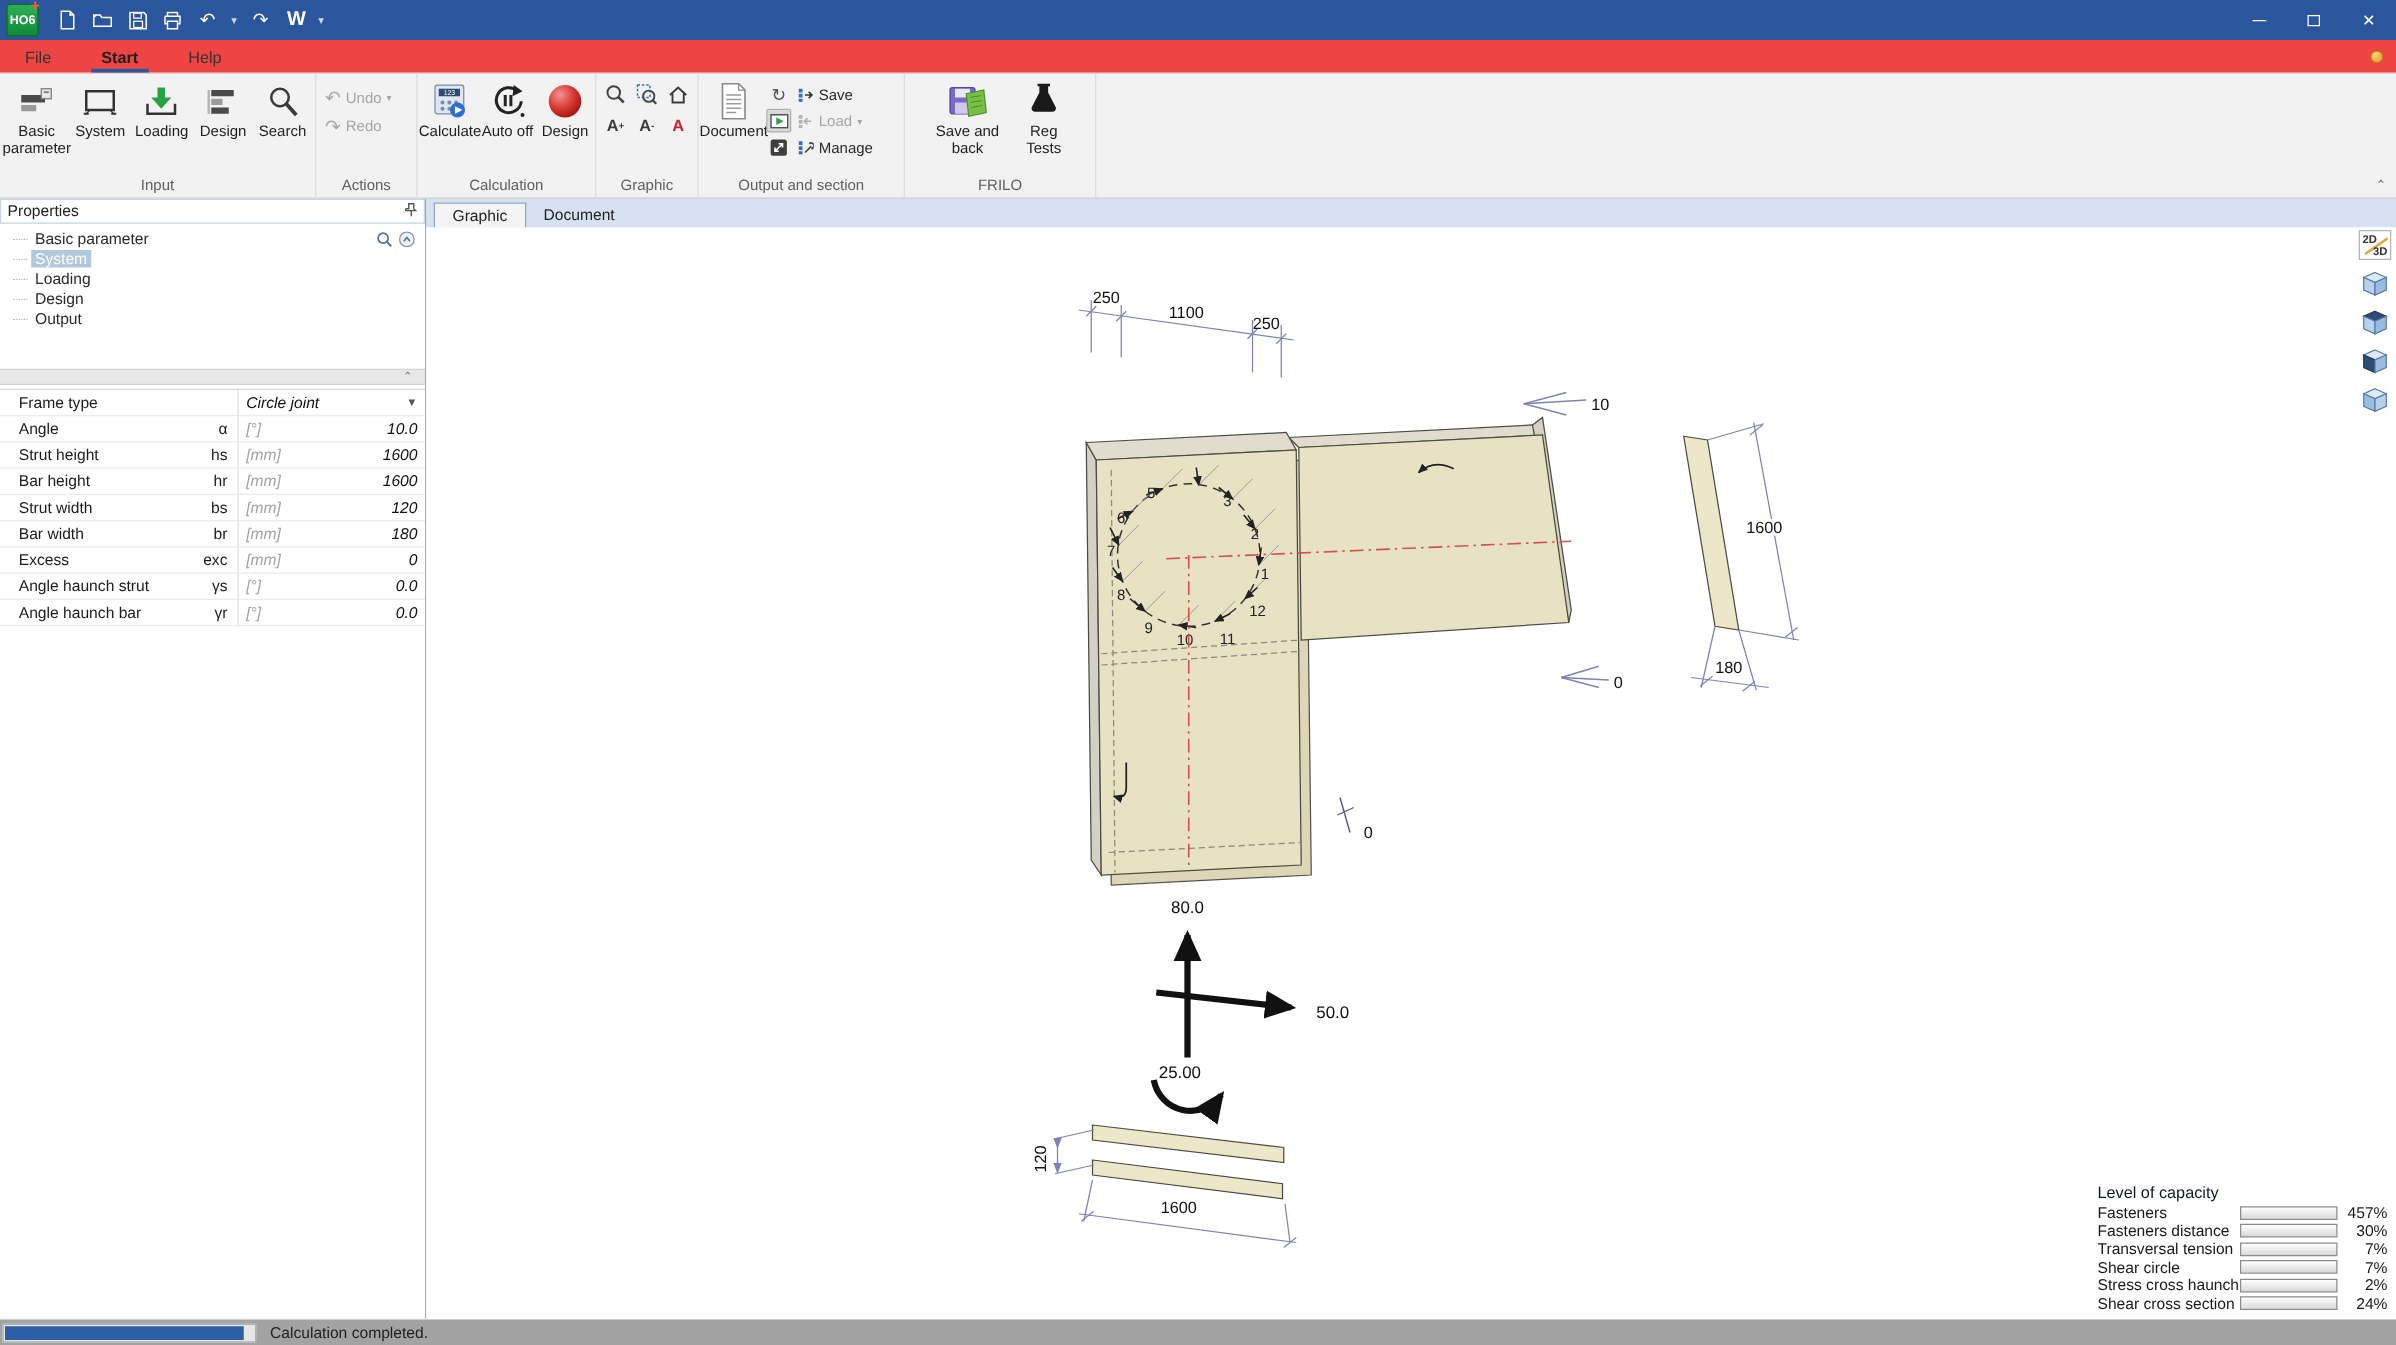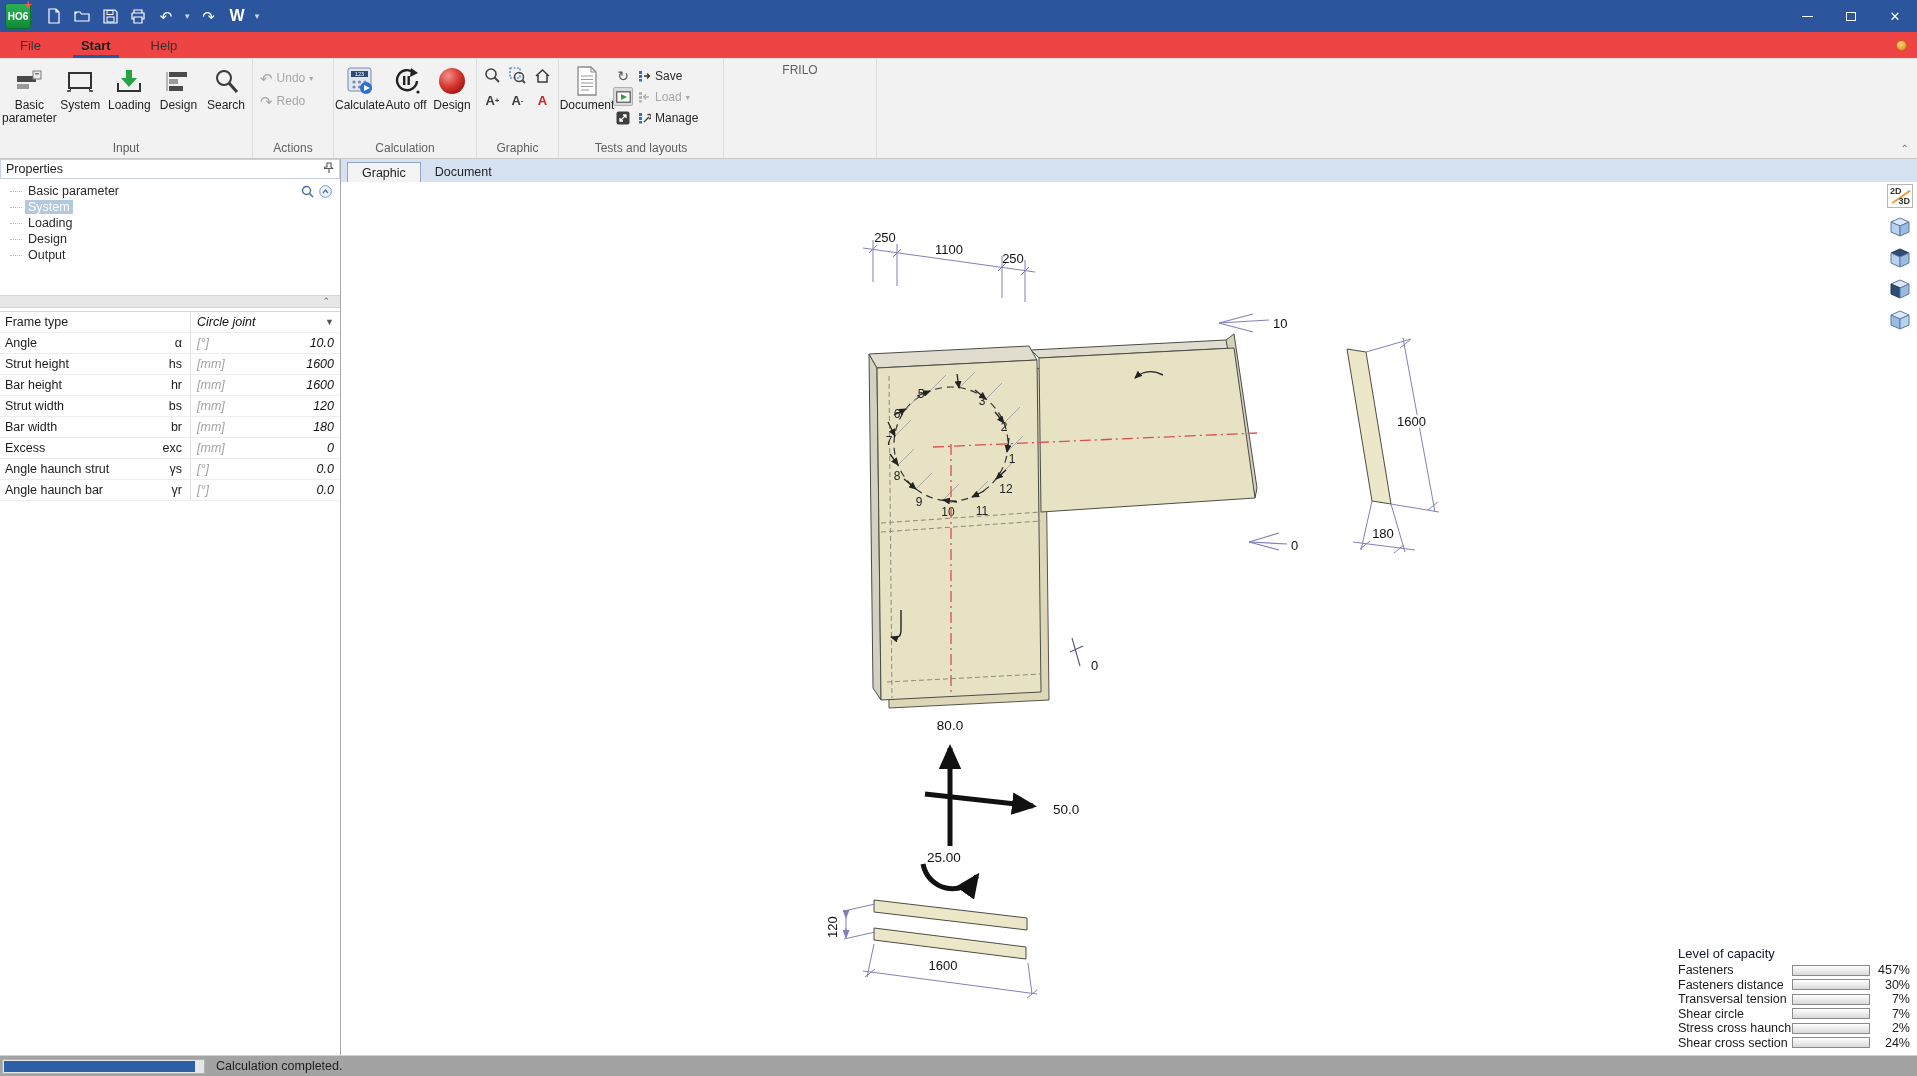--- a/index.html
+++ b/index.html
@@ -56,21 +56,21 @@
   .tree { margin:4px 0 0 10px; position:relative; }
   .tree-item { display:flex; align-items:center; height:16px; color:#2a2a2a; }
   .tree-dash { width:12px; border-top:1px dotted #b8b8b8; margin-right:3px; }
   .tree-item .lbl { padding:0 3px; }
   .tree-item.selected .lbl { background:#b3c7dd; color:#fff; }
   .tree-tools { position:absolute; top:26px; right:8px; display:flex; gap:5px; }
   .band { position:absolute; top:136px; left:0; right:0; height:13px; background:#e7e7e7; border-top:1px solid #d5d5d5; border-bottom:1px solid #d5d5d5; }
   .band .chev { position:absolute; right:10px; top:0px; font-size:9px; color:#666; }
   .ptable { position:absolute; top:152px; left:0; right:0; border-top:1px solid #d8d8d8; }
   .prow { display:flex; height:21px; align-items:center; border-bottom:1px solid #ececec; }
-  .prow .c-label { flex:1; padding-left:5px; color:#1c1c1c; }
+  .prow .c-label { flex:1; padding-left:15px; color:#1c1c1c; }
   .prow .c-sym { width:30px; text-align:right; padding-right:8px; color:#1c1c1c; }
   .prow .c-val { width:150px; align-self:stretch; border-left:1px solid #e0e0e0; display:flex; align-items:center; padding:0 6px;font-style:italic; }
   .prow .unit { color:#a2a2a2; }
   .prow .val { margin-left:auto; color:#111; }
   .prow .val-left { color:#111; }
   .prow .dd { margin-left:auto; font-size:9px; color:#555; }
   
   .canvas { flex:1; display:flex; flex-direction:column; background:#fff; }
   .tabstrip { height:23px; background:#d6e2f1; display:flex; align-items:flex-end; padding-left:6px; }
   .tab { height:20px; padding:0 14px; font-size:12.5px; display:flex; align-items:center; color:#222; }
@@ -375,24 +375,47 @@
           <svg width="13" height="12" viewBox="0 0 13 12">
               <rect x="1" y="1" width="3" height="3" fill="#2d6fd0"></rect>
               <rect x="1" y="5" width="3" height="3" fill="#2d6fd0"></rect>
               <rect x="1" y="9" width="3" height="2.5" fill="#2d6fd0"></rect>
               <path d="M6 10 L11 5 M9.5 3 a2.2 2.2 0 1 1 1.5 3.8" stroke="#444" stroke-width="1.4" fill="none"></path>
             </svg>
           <span>Manage</span>
         </div>
       </div>
     </div>
-    <div class="rg-label">Tests and layouts</div>
+    <div class="rg-label">Output and section</div>
   </div>
 
   <div class="rgroup" style="width:153px">
+    <div class="rg-body" style="justify-content:center; gap:8px;">
+      <div class="bigbtn" style="width:62px">
+        <span class="bicon">
+          <svg width="32" height="30" viewBox="0 0 32 30">
+              <rect x="2" y="4" width="20" height="21" rx="2" fill="#7b68c8" stroke="#55479c"></rect>
+              <rect x="6" y="5" width="12" height="7" fill="#e8e8f4"></rect>
+              <rect x="6" y="16" width="12" height="9" fill="#cfc8ec"></rect>
+              <polygon points="15,9 29,6 31,24 17,27" fill="#7ac143" stroke="#4e8e2a"></polygon>
+              <path d="M18,12 l9,-1.6 M18.5,16 l9,-1.6 M19,20 l9,-1.6" stroke="#4e8e2a" stroke-width="1"></path>
+            </svg>
+        </span>
+        <span>Save and back</span>
+      </div>
+      <div class="bigbtn" style="width:44px">
+        <span class="bicon">
+          <svg width="26" height="30" viewBox="0 0 26 30">
+              <path d="M9.5,2 h7 v6 l6,11.5 a2.6,2.6 0 0 1 -2.3,3.8 H5.8 a2.6,2.6 0 0 1 -2.3,-3.8 L9.5,8 Z" fill="#1a1a1a"></path>
+              <rect x="8" y="1" width="10" height="2" fill="#1a1a1a"></rect>
+            </svg>
+        </span>
+        <span>Reg Tests</span>
+      </div>
+    </div>
     <div class="rg-label">FRILO</div>
   </div>
 
   <span class="collapse-ribbon">⌃</span>
 </div>
 
 <div class="main">
 
   <div class="sidepanel">
     <div class="props-header">

